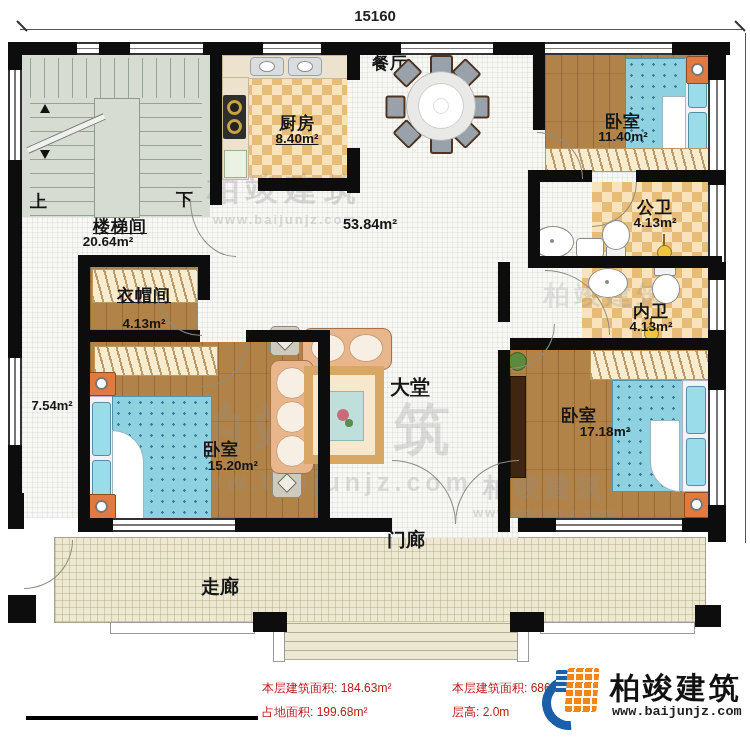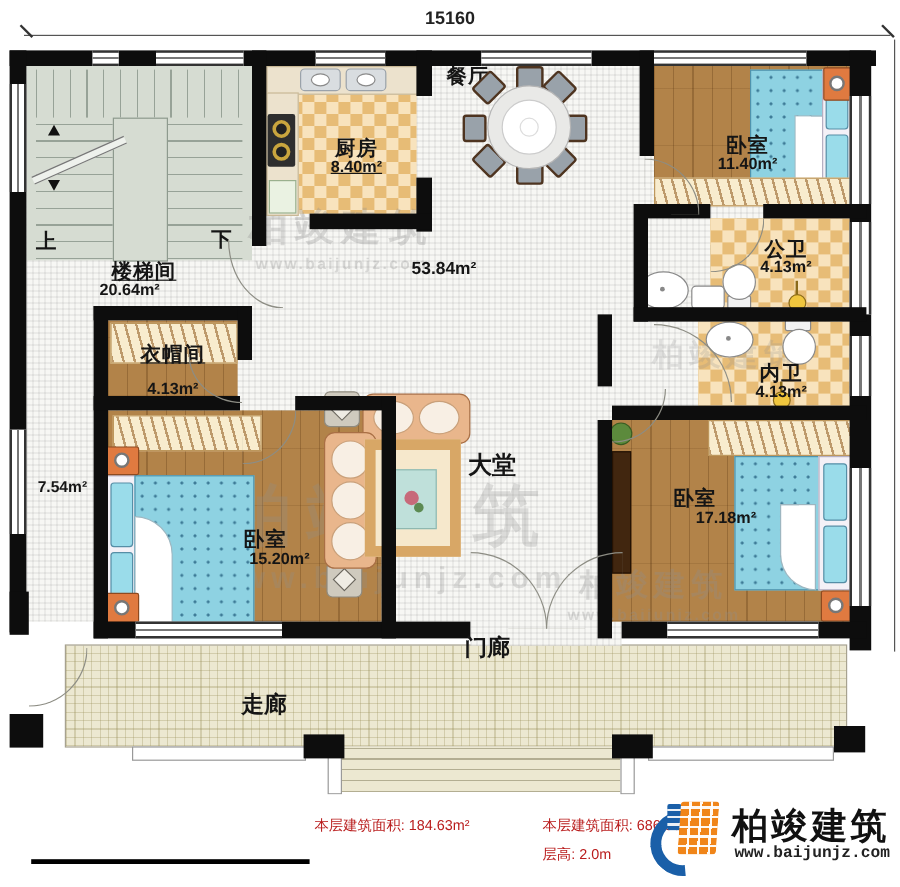--- a/index.html
+++ b/index.html
@@ -316,20 +316,24 @@
 
   <div class="lbl" style="left:378px;top:527px;width:56px;font-size:19px;">门廊</div>
   <div class="lbl" style="left:192px;top:574px;width:56px;font-size:19px;text-align:center;">走廊</div>
 
   <div class="abs" style="left:0;top:662px;width:750px;height:77px;background:#fff;"></div>
   <div class="abs" style="left:26px;top:716px;width:232px;height:4px;background:#000;"></div>
   <div class="tb-stat" style="left:262px;top:680px;">
     <span>本层建筑面积:</span>
     <span>184.63m²</span>
   </div>
+  <div class="tb-stat" style="left:262px;top:704px;">
+    <span>占地面积:</span>
+    <span>199.68m²</span>
+  </div>
   <div class="tb-stat" style="left:452px;top:680px;">
     <span>本层建筑面积:</span>
     <span>686.50m²</span>
   </div>
   <div class="tb-stat" style="left:452px;top:704px;">
     <span>层高:</span>
     <span>2.0m</span>
   </div>
 
   <div class="abs" style="left:542px;top:664px;width:206px;height:72px;">

